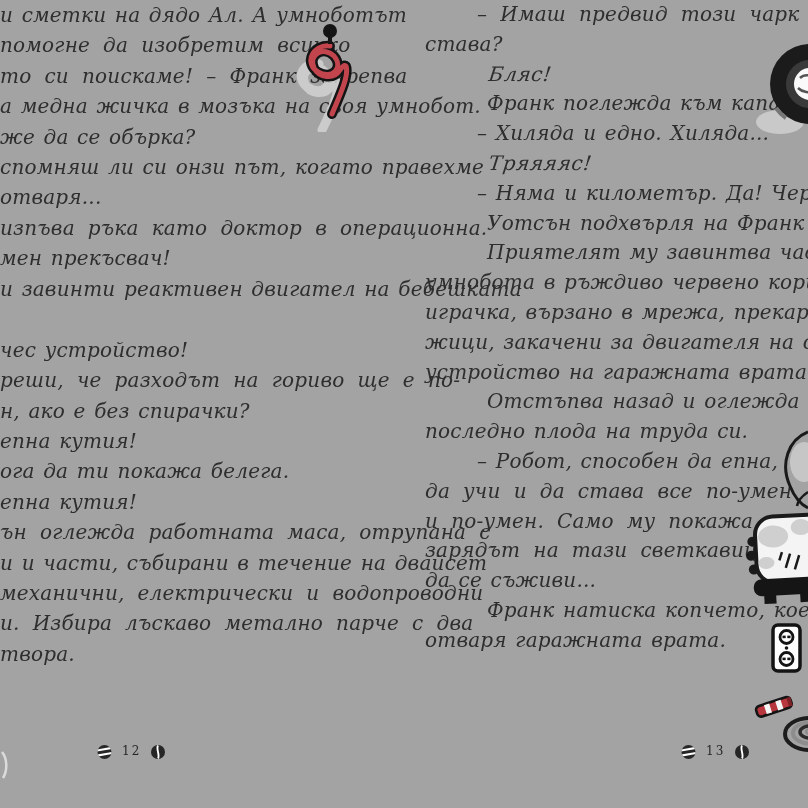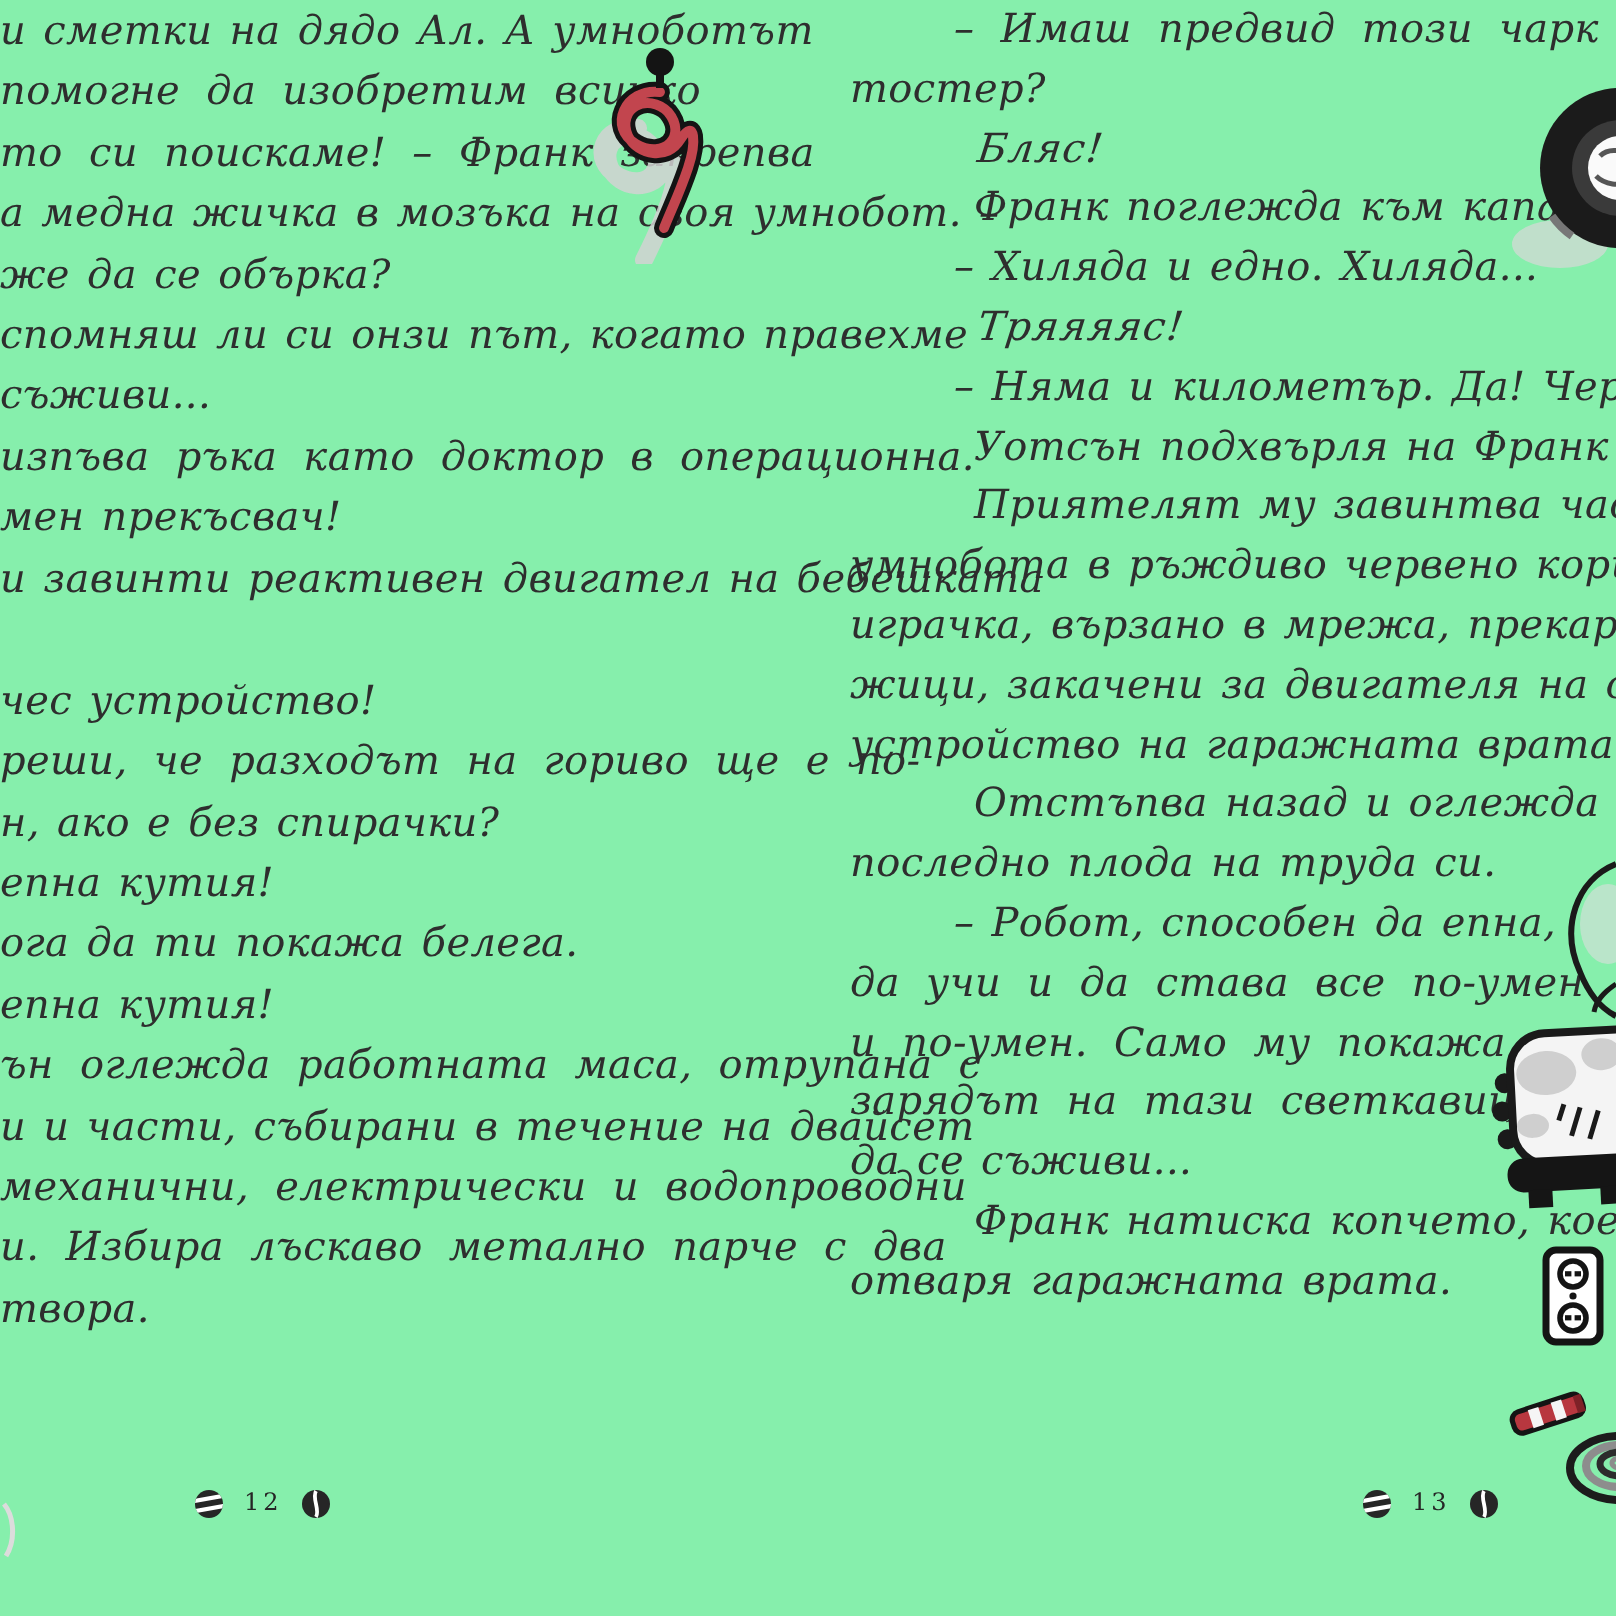--- a/index.html
+++ b/index.html
@@ -1,17 +1,17 @@
 <!DOCTYPE html>
 <html><head>
 <meta charset="utf-8">
 <style>
   html,body{margin:0;padding:0;background:#fff;}
   #canvas{
-    position:relative;width:808px;height:808px;background:#86efac;
+    position:relative;width:808px;height:808px;background:#a3a3a3;
     overflow:hidden;font-family:"DejaVu Serif",serif;font-style:italic;
     color:#2e2e2e;
   }
   .textcol{position:absolute;}
   .line{
     white-space:nowrap;font-size:20px;letter-spacing:.2px;word-spacing:2px;
   }
   #left-lines{left:0;top:68;width:400px;}
   #left-lines .line{line-height:30.4px;height:30.4px;}
   #right-lines{left:425px;top:70;width:383px;}
@@ -35,40 +35,40 @@
 
 <div id="canvas">
 
   <div class="textcol" id="left-lines">
       <div class="line">и сметки на дядо Ал. А умноботът</div>
       <div class="line wide">помогне да изобретим всичко</div>
       <div class="line wide">то си поискаме! – Франк закрепва</div>
       <div class="line">а медна жичка в мозъка на своя умнобот. –</div>
       <div class="line">же да се обърка?</div>
       <div class="line">спомняш ли си онзи път, когато правехме</div>
-      <div class="line">съживи...</div>
+      <div class="line">отваря...</div>
       <div class="line wide">изпъва ръка като доктор в операционна.</div>
       <div class="line">мен прекъсвач!</div>
       <div class="line">и завинти реактивен двигател на бебешката</div>
       <div class="line gap">чес устройство!</div>
       <div class="line wide">реши, че разходът на гориво ще е по-</div>
       <div class="line">н, ако е без спирачки?</div>
       <div class="line">епна кутия!</div>
       <div class="line">ога да ти покажа белега.</div>
       <div class="line">епна кутия!</div>
       <div class="line wide">ън оглежда работната маса, отрупана с</div>
       <div class="line">и и части, събирани в течение на двайсет</div>
       <div class="line wide">механични, електрически и водопроводни</div>
       <div class="line wide">и. Избира лъскаво метално парче с два</div>
       <div class="line">твора.</div>
     </div>
 
   <div class="textcol" id="right-lines">
       <div class="line wide ind-dash">– Имаш предвид този чарк от</div>
-      <div class="line">тостер?</div>
+      <div class="line">става?</div>
       <div class="line sfx ind-para">Бляс!</div>
       <div class="line ind-para">Франк поглежда към капандурата и бро</div>
       <div class="line ind-dash">– Хиляда и едно. Хиляда...</div>
       <div class="line sfx ind-para">Тряяяяс!</div>
       <div class="line ind-dash">– Няма и километър. Да! Черепна кутия</div>
       <div class="line ind-para">Уотсън подхвърля на Франк тостера ч</div>
       <div class="line ind-para">Приятелят му завинтва частта на мяс</div>
       <div class="line">умнобота в ръждиво червено корито от</div>
       <div class="line">играчка, вързано в мрежа, прекарано през</div>
       <div class="line">жици, закачени за двигателя на отварящо</div>

